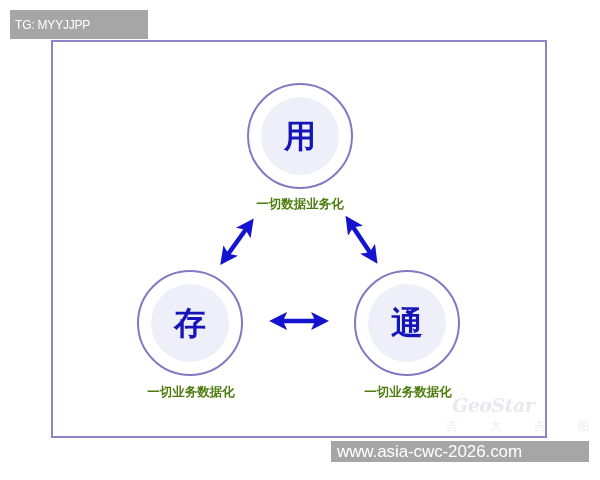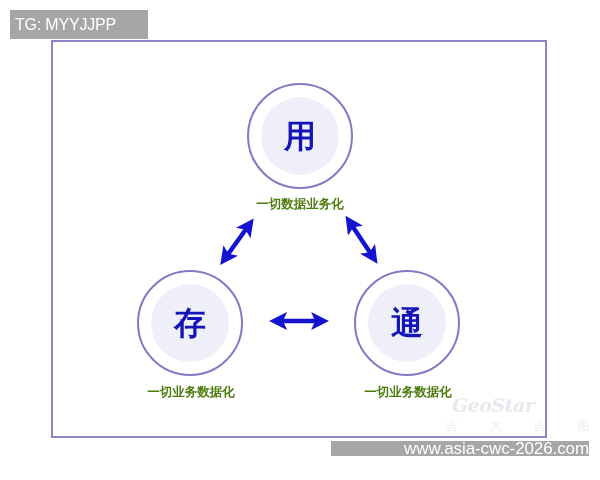--- a/index.html
+++ b/index.html
@@ -22,35 +22,34 @@
       display: flex;
       align-items: center;
       box-sizing: border-box;
       white-space: nowrap;
     }
     .banner-top {
       left: 10px;
       top: 10px;
       width: 138px;
       height: 29px;
-      font-size: 16px;
+      font-size: 12px;
       padding-left: 5px;
       letter-spacing: -0.2px;
       z-index: 3;
     }
     .banner-bottom {
       left: 331px;
       top: 441px;
       width: 258px;
-      height: 15px;
+      height: 21px;
       font-size: 17px;
       padding-left: 6px;
       letter-spacing: -0.1px;
       z-index: 3;
-      justify-content: flex-end;
     }
     .frame {
       position: absolute;
       left: 51px;
       top: 40px;
       width: 496px;
       height: 398px;
       box-sizing: border-box;
       border: 2px solid #8a86c8;
       background: #ffffff;

